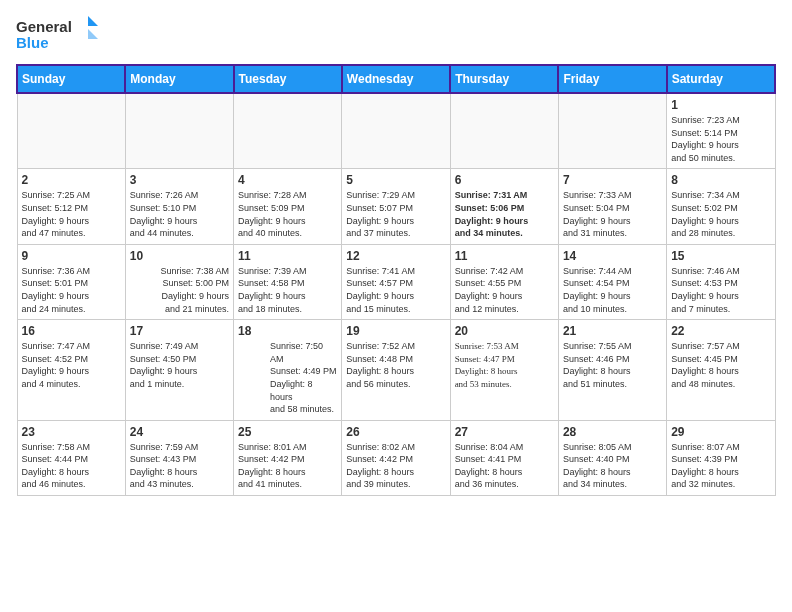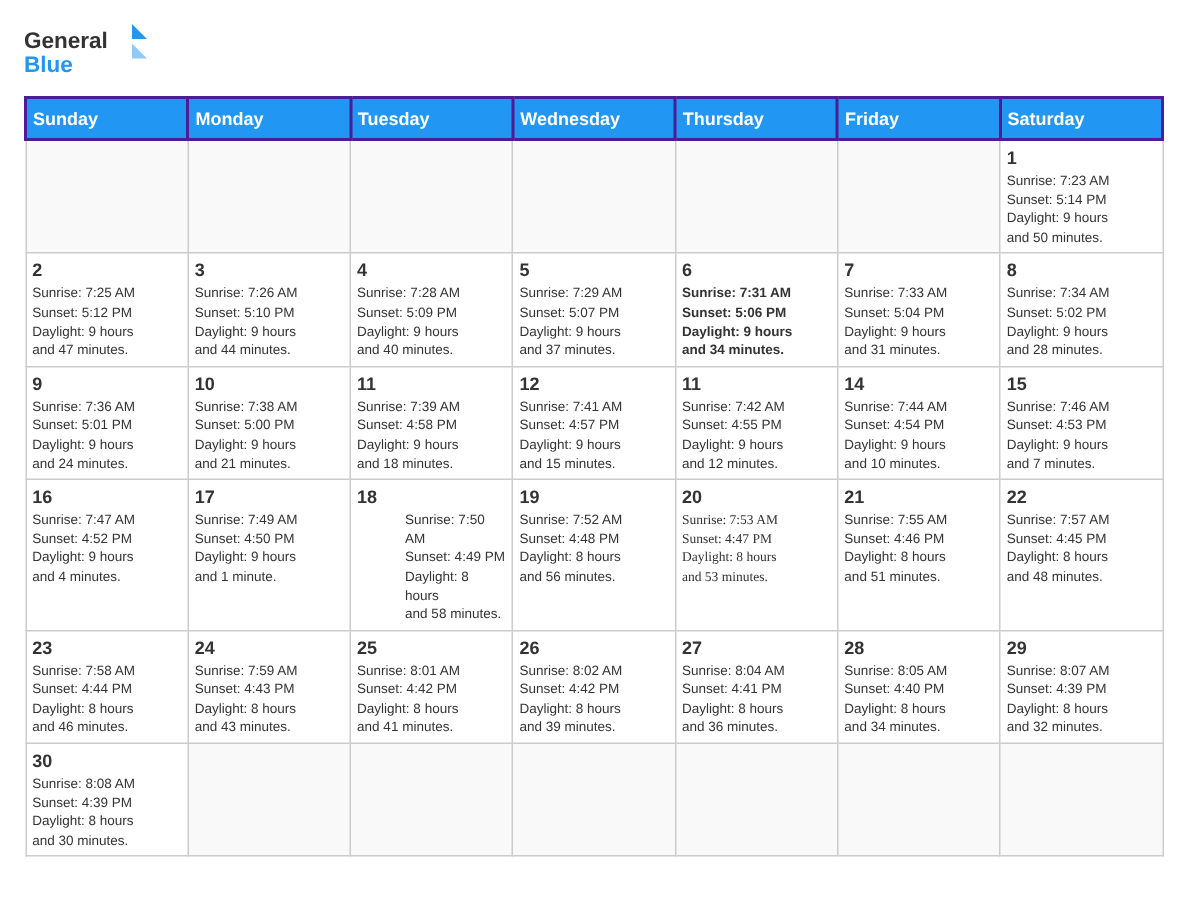--- a/index.html
+++ b/index.html
@@ -172,21 +172,21 @@
       <tr>
         <td>
           <span class="day-number">9</span>
           <div class="day-info" style="white-space: pre-line;">Sunrise: 7:36 AM
 Sunset: 5:01 PM
 Daylight: 9 hours
 and 24 minutes.</div>
         </td>
         <td>
           <span class="day-number">10</span>
-          <div class="day-info" style="white-space: pre-line;">Sunrise: 7:38 AM
+          <div class="day-info" style="white-space: pre-line; text-align: right;">Sunrise: 7:38 AM
 Sunset: 5:00 PM
 Daylight: 9 hours
 and 21 minutes.</div>
         </td>
         <td>
           <span class="day-number">11</span>
           <div class="day-info" style="white-space: pre-line;">Sunrise: 7:39 AM
 Sunset: 4:58 PM
 Daylight: 9 hours
 and 18 minutes.</div>
@@ -314,30 +314,15 @@
 Daylight: 8 hours
 and 34 minutes.</div>
         </td>
         <td>
           <span class="day-number">29</span>
           <div class="day-info" style="white-space: pre-line;">Sunrise: 8:07 AM
 Sunset: 4:39 PM
 Daylight: 8 hours
 and 32 minutes.</div>
         </td>
-      </tr>
-      <tr>
-        <td>
-          <span class="day-number">30</span>
-          <div class="day-info" style="white-space: pre-line;">Sunrise: 8:08 AM
-Sunset: 4:39 PM
-Daylight: 8 hours
-and 30 minutes.</div>
-        </td>
-        <td class="empty"></td>
-        <td class="empty"></td>
-        <td class="empty"></td>
-        <td class="empty"></td>
-        <td class="empty"></td>
-        <td class="empty"></td>
       </tr>
     </tbody>
 </table>
 
 </body></html>

